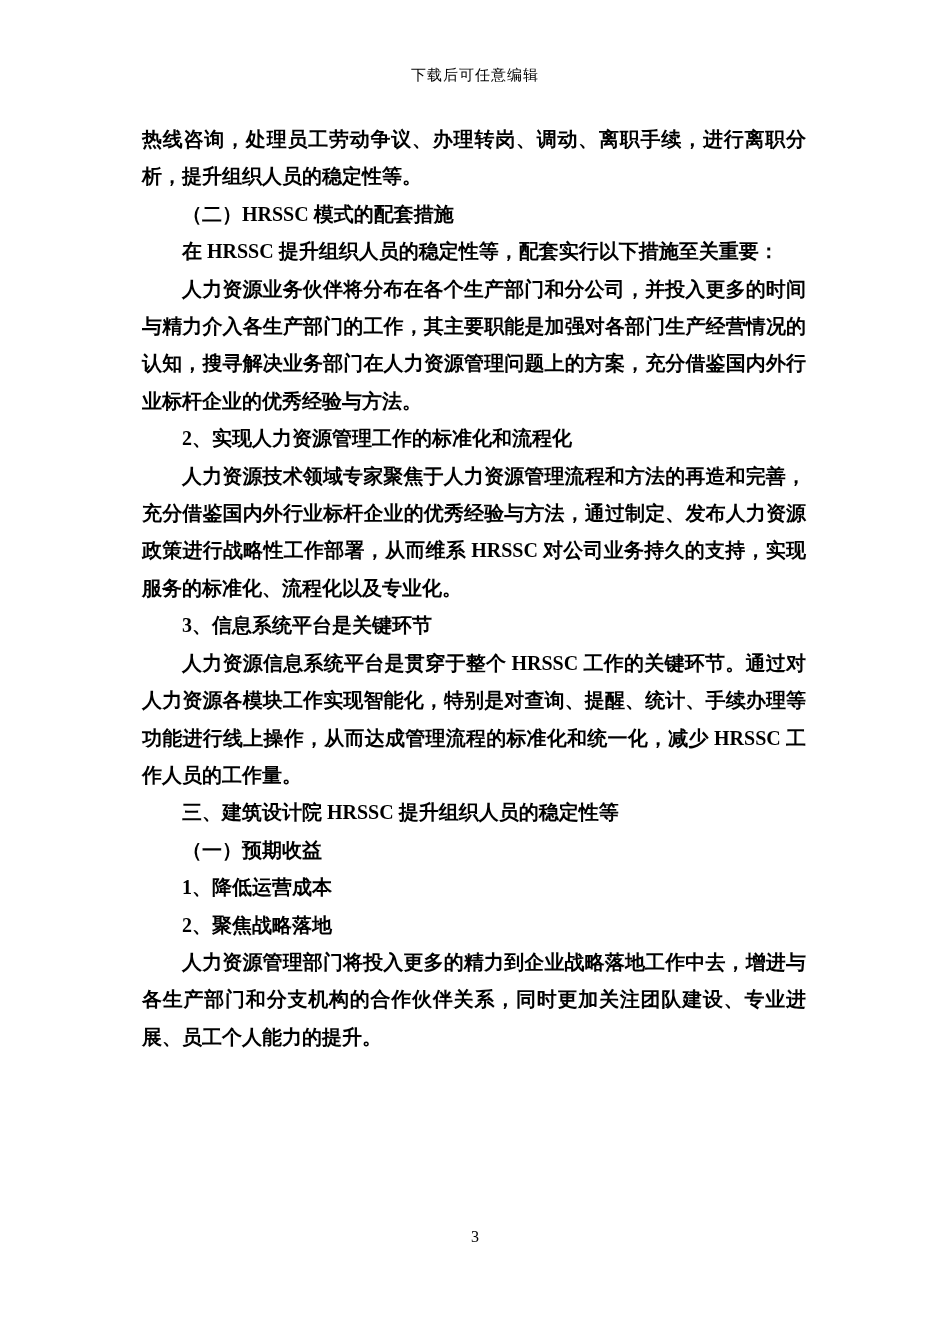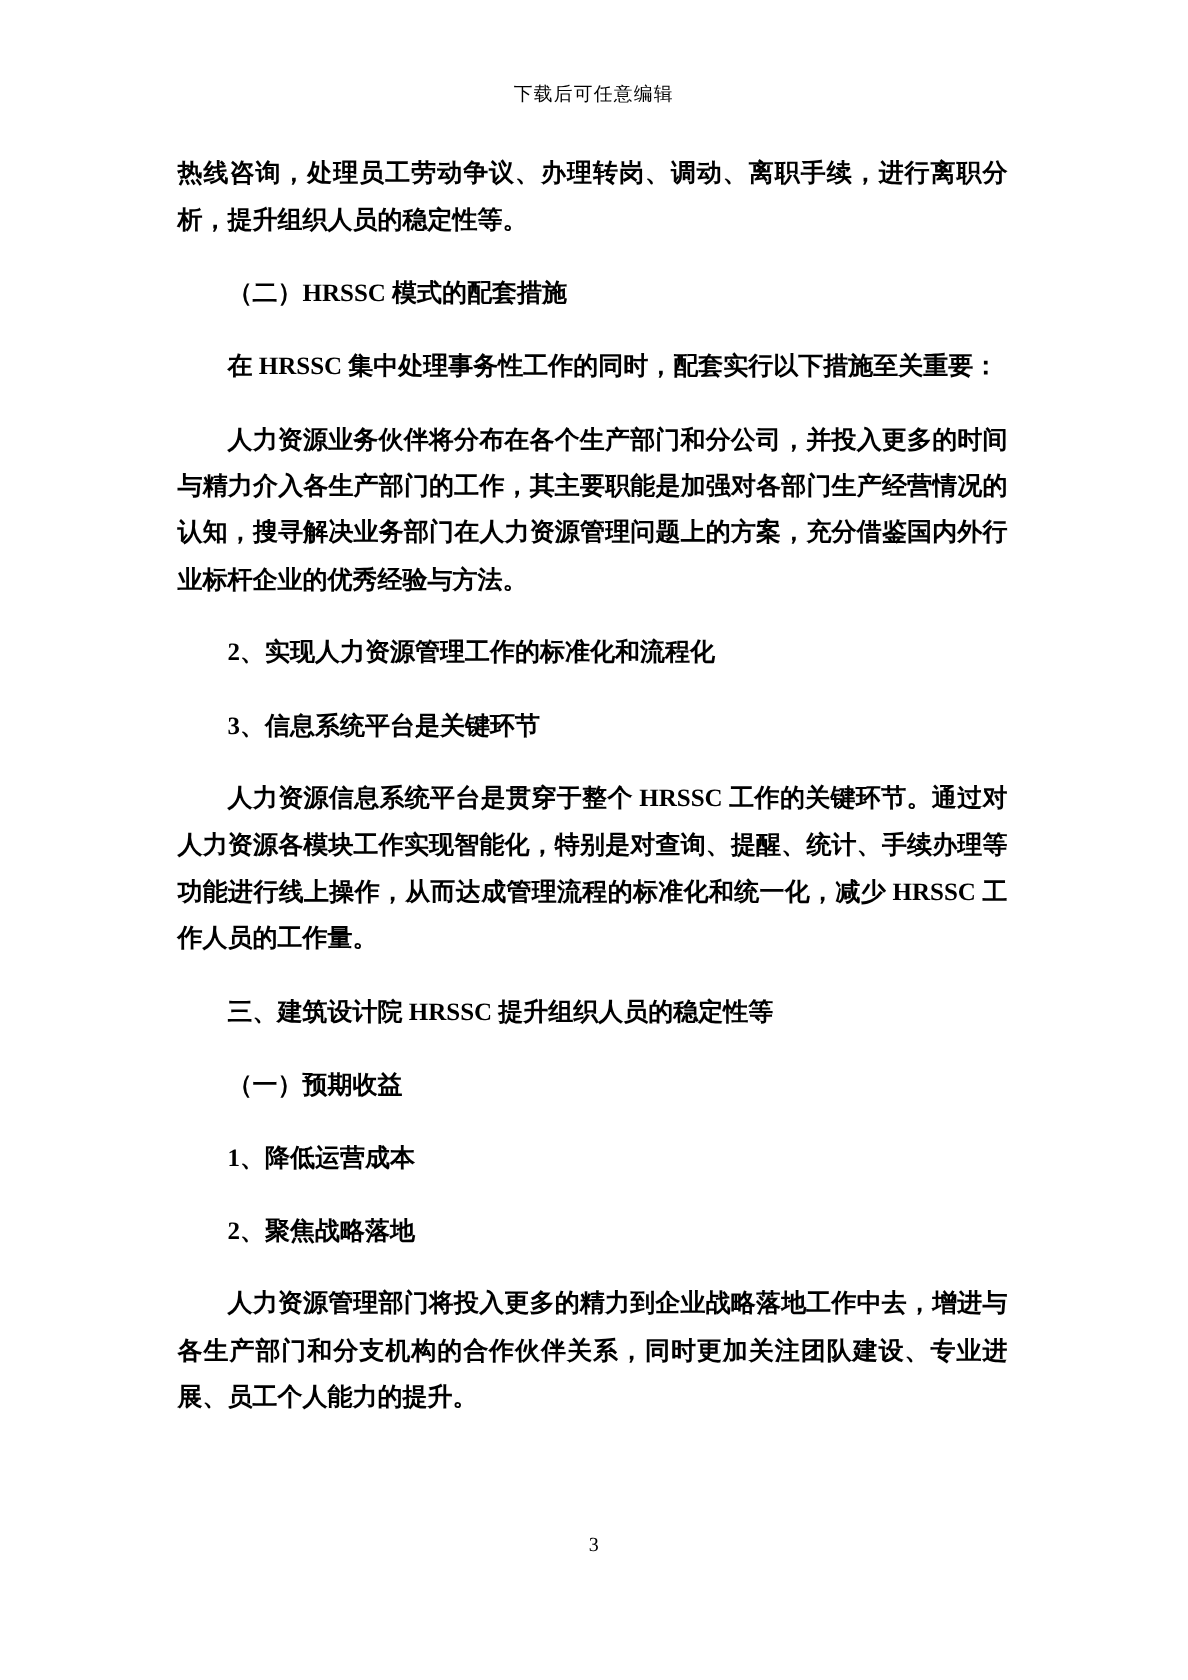--- a/index.html
+++ b/index.html
@@ -36,21 +36,20 @@
     text-align: justify;
     color: #000000;
   }
   .doc-body p.para {
     margin: 0;
     padding: 0;
     font-weight: bold;
   }
   .doc-body p.para.indent {
     text-indent: 2em;
-    margin-top: 21px;
   }
   .page-number {
     position: absolute;
     top: 1228px;
     left: 0;
     width: 100%;
     text-align: center;
     font-size: 16px;
     color: #000000;
   }
@@ -58,23 +57,24 @@
 </head>
 <body>
 
 <div class="page">
 
   <div class="header-note">下载后可任意编辑</div>
 
   <div class="doc-body">
       <p class="para">热线咨询，处理员工劳动争议、办理转岗、调动、离职手续，进行离职分析，提升组织人员的稳定性等。</p>
       <p class="para indent">（二）HRSSC 模式的配套措施</p>
-      <p class="para indent">在 HRSSC 集中处理事务性工作的同时，配套实行以下措施至关重要：</p>
+      <p class="para indent">在 HRSSC 提升组织人员的稳定性等，配套实行以下措施至关重要：</p>
       <p class="para indent">人力资源业务伙伴将分布在各个生产部门和分公司，并投入更多的时间与精力介入各生产部门的工作，其主要职能是加强对各部门生产经营情况的认知，搜寻解决业务部门在人力资源管理问题上的方案，充分借鉴国内外行业标杆企业的优秀经验与方法。</p>
       <p class="para indent">2、实现人力资源管理工作的标准化和流程化</p>
+      <p class="para indent">人力资源技术领域专家聚焦于人力资源管理流程和方法的再造和完善，充分借鉴国内外行业标杆企业的优秀经验与方法，通过制定、发布人力资源政策进行战略性工作部署，从而维系 HRSSC 对公司业务持久的支持，实现服务的标准化、流程化以及专业化。</p>
       <p class="para indent">3、信息系统平台是关键环节</p>
       <p class="para indent">人力资源信息系统平台是贯穿于整个 HRSSC 工作的关键环节。通过对人力资源各模块工作实现智能化，特别是对查询、提醒、统计、手续办理等功能进行线上操作，从而达成管理流程的标准化和统一化，减少 HRSSC 工作人员的工作量。</p>
       <p class="para indent">三、建筑设计院 HRSSC 提升组织人员的稳定性等</p>
       <p class="para indent">（一）预期收益</p>
       <p class="para indent">1、降低运营成本</p>
       <p class="para indent">2、聚焦战略落地</p>
       <p class="para indent">人力资源管理部门将投入更多的精力到企业战略落地工作中去，增进与各生产部门和分支机构的合作伙伴关系，同时更加关注团队建设、专业进展、员工个人能力的提升。</p>
     </div>
 
   <div class="page-number">3</div>

